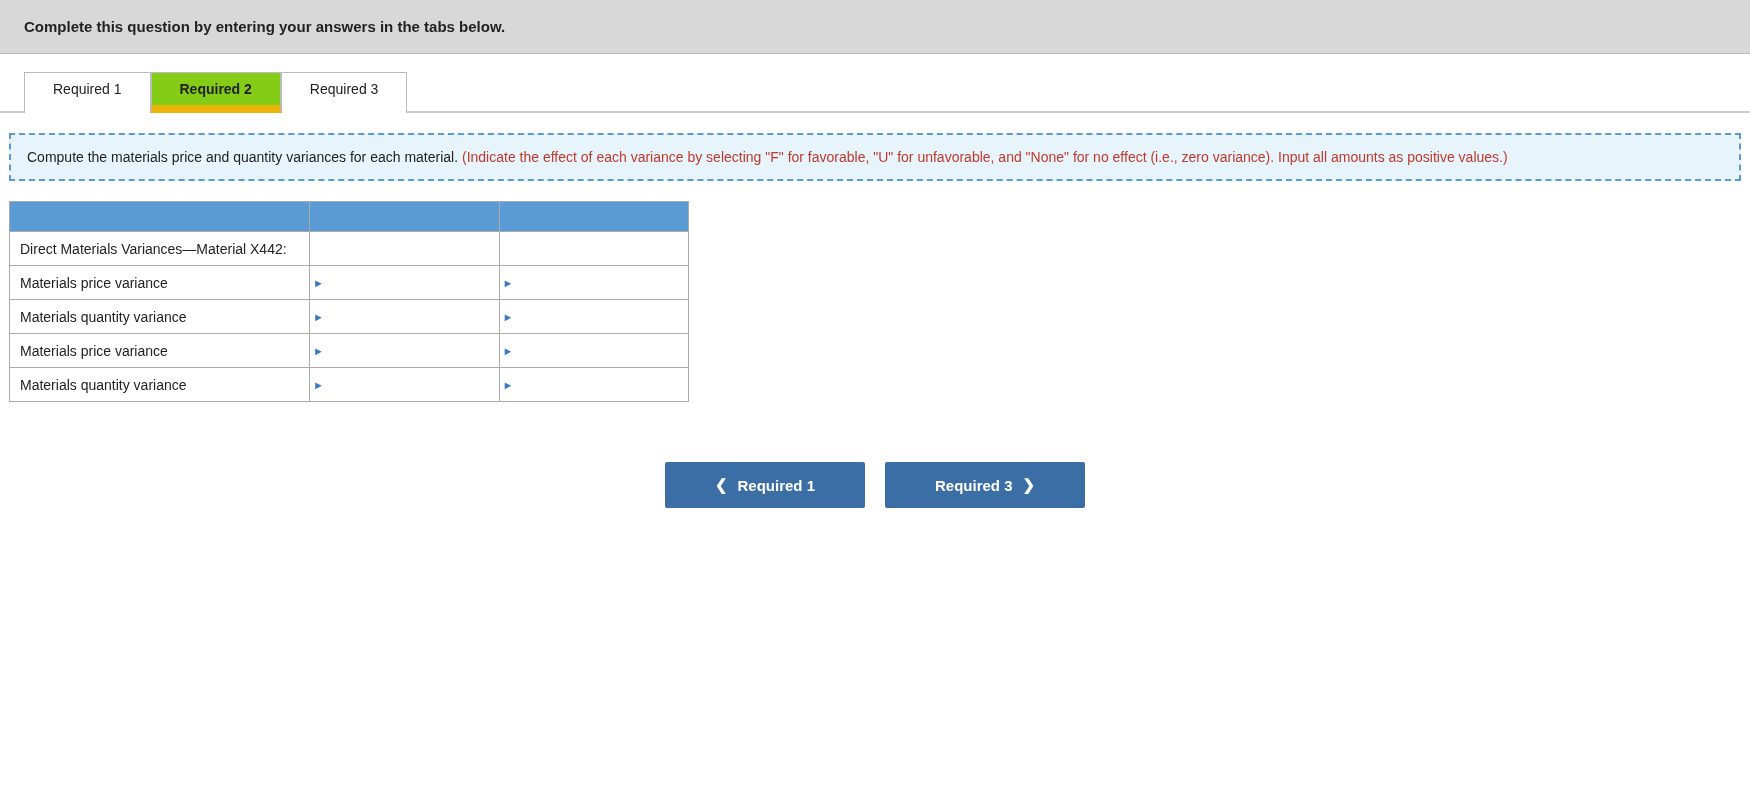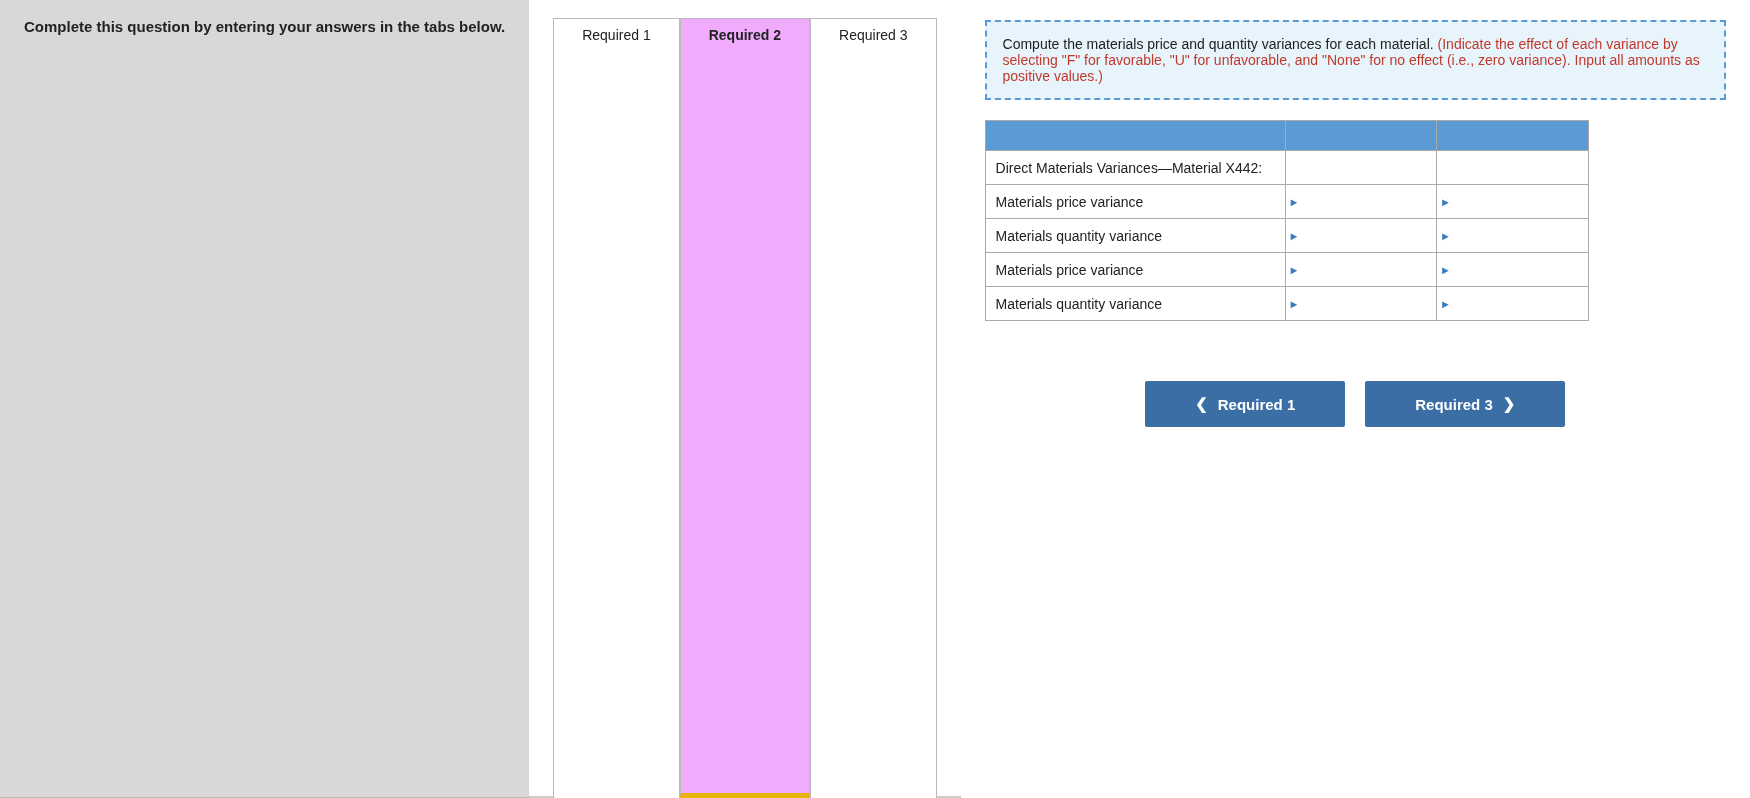--- a/index.html
+++ b/index.html
@@ -8,21 +8,21 @@
       font-size: 14px;
       background: #f0f0f0;
       color: #222;
     }
     .page-wrapper {
       background: #fff;
       max-width: 1750px;
       min-height: 798px;
       margin: 0 auto;
       display: flex;
-      flex-direction: row;
+      flex-direction: column;
       justify-content: flex-end;
     }
     .header-bar {
       background: #d8d8d8;
       padding: 18px 24px;
       font-weight: bold;
       font-size: 15px;
       border-bottom: 1px solid #bbb;
     }
     .tabs-area {
@@ -37,43 +37,43 @@
       border: 1px solid #bbb;
       border-bottom: none;
       background: #fff;
       cursor: pointer;
       font-size: 14px;
       color: #222;
       position: relative;
       top: 2px;
     }
     .tab.active {
-      border-bottom: 5px solid #eab308;
+      border-bottom: 8px solid #eab308;
       font-weight: bold;
-      background: #f0abfc;
+      background: #84cc16;
       z-index: 1;
     }
     .content-area {
-      padding: 20px 24px;
+      padding: 20px 9px;
       flex: 1;
     }
     .instruction-box {
       border: 2px dashed #5b9bd5;
       background: #e8f4fc;
       padding: 14px 16px;
       margin-bottom: 20px;
       font-size: 14px;
       color: #222;
     }
     .instruction-box .red-text {
       color: #c0392b;
     }
     .data-table {
       border-collapse: collapse;
-      width: 604px;
+      width: 680px;
       margin-bottom: 40px;
     }
     .data-table th {
       background: #5b9bd5;
       border: 1px solid #aaa;
       height: 30px;
       min-width: 120px;
     }
     .data-table td {
       border: 1px solid #aaa;

